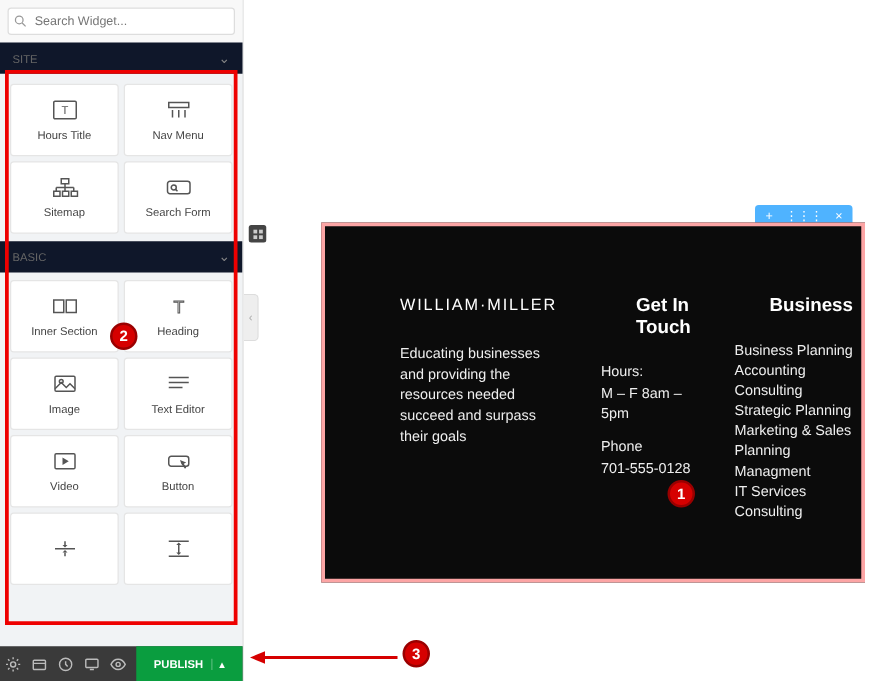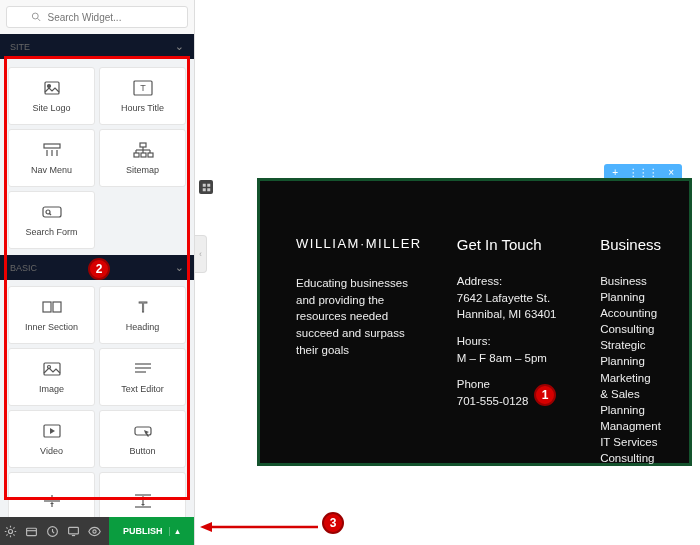--- a/index.html
+++ b/index.html
@@ -2,21 +2,21 @@
 <html><head>
 <meta charset="utf-8">
 <style>
   * { box-sizing: border-box; margin: 0; padding: 0; }
   html, body { width: 700px; height: 545px; font-family: Arial, sans-serif; background: #fff; overflow: hidden; }
   .app { display: flex; width: 100%; height: 100%; position: relative; }
   
   
   .sidebar { width: 195px; height: 100%; background: #f1f3f5; display: flex; flex-direction: column; border-right: 1px solid #ddd; position: relative; }
   .search-box { padding: 6px; background: #f8f8f8; }
-  .search-input-wrap { display: flex; align-items: center; background: #fff; border: 1px solid #ddd; border-radius: 3px; padding: 4px 24px; }
+  .search-input-wrap { display: flex; align-items: center; background: #fff; border: 1px solid #ddd; border-radius: 3px; padding: 4px 4px; }
   .search-input-wrap svg { width: 12px; height: 12px; fill: #999; margin-right: 6px; }
   .search-input { border: none; outline: none; font-size: 10px; color: #888; width: 100%; background: transparent; }
   
   .section-header { display: flex; justify-content: space-between; align-items: center; padding: 6px 10px; font-size: 9px; color: #666; background: #0f172a; cursor: pointer; }
   .chev { font-size: 11px; color: #888; }
   
   .widgets-scroll { flex: 1; overflow: hidden; position: relative; padding: 4px; }
   .widgets-grid { display: grid; grid-template-columns: 1fr 1fr; gap: 4px; padding: 4px; }
   .widget-card { background: #fff; border: 1px solid #e5e5e5; border-radius: 3px; height: 58px; display: flex; flex-direction: column; align-items: center; justify-content: center; gap: 6px; cursor: pointer; }
   .widget-card .ico { width: 22px; height: 18px; display: flex; align-items: center; justify-content: center; }
@@ -40,24 +40,24 @@
   
   .canvas { flex: 1; position: relative; background: #fff; }
   .canvas-collapse { position: absolute; left: 0; top: 235px; width: 12px; height: 38px; background: #eee; border: 1px solid #ddd; border-left: none; border-radius: 0 4px 4px 0; display: flex; align-items: center; justify-content: center; font-size: 9px; color: #aaa; cursor: pointer; }
   
   .section-tag { position: absolute; top: 180px; left: 4px; width: 14px; height: 14px; background: #444; border-radius: 2px; display: flex; align-items: center; justify-content: center; }
   .section-tag svg { width: 9px; height: 9px; fill: #ccc; }
   
   .editor-handle { position: absolute; top: 164px; right: 18px; display: flex; background: #4fb3ff; border-radius: 3px 3px 0 0; padding: 3px 8px; gap: 10px; align-items: center; }
   .editor-handle span { color: #fff; font-size: 10px; cursor: pointer; }
   
-  .footer-block { position: absolute; top: 178px; left: 62px; right: 8px; height: 288px; background: #0b0b0b; border: 3px solid #14532d; padding: 55px 28px 20px 36px; display: flex; gap: 35px; color: #fff; }
+  .footer-block { position: absolute; top: 178px; left: 62px; right: 8px; height: 288px; background: #0b0b0b; border: 3px solid #fca5a5; padding: 55px 28px 20px 60px; display: flex; gap: 35px; color: #fff; }
   .footer-col { display: flex; flex-direction: column; }
   .brand { font-size: 13px; font-weight: 500; letter-spacing: 1.5px; margin-bottom: 24px; white-space: nowrap; }
-  .col-title { font-size: 15px; font-weight: 400; margin-bottom: 20px; }
+  .col-title { font-size: 15px; font-weight: 700; margin-bottom: 20px; margin-left: 28px; }
   .col-text { font-size: 11.5px; line-height: 1.45; color: #eee; }
   .col-text.sm { margin-bottom: 10px; }
   .svc-list { font-size: 11.5px; line-height: 1.4; color: #eee; }
   .col-a { width: 130px; }
   .col-b { width: 120px; }
   .col-c { flex: 1; }
   
   .arrow-3 { position: absolute; top: 519px; left: 200px; width: 120px; height: 12px; }
   .arrow-3 svg { width: 100%; height: 100%; }
   
@@ -77,30 +77,20 @@
       </div>
     </div>
 
     <div class="section-header">
       <span>SITE</span>
       <span class="chev">⌄</span>
     </div>
 
     <div class="widgets-scroll">
       <div class="widgets-grid" id="grid-site">
-          <div class="widget-card">
-            <div class="ico">
-              <svg viewBox="0 0 22 18">
-                <rect x="4" y="3" width="14" height="12" rx="1"></rect>
-                <circle cx="8" cy="7" r="1.5" fill="#555"></circle>
-                <path d="M4 13l4-4 3 3 3-3 4 4"></path>
-              </svg>
-            </div>
-            <div class="wlabel">Site Logo</div>
-          </div>
           <div class="widget-card">
             <div class="ico">
               <svg viewBox="0 0 22 18">
                 <rect x="2" y="2" width="18" height="14" rx="1"></rect>
                 <text x="11" y="12" font-size="9" fill="#555" stroke="none" text-anchor="middle">T</text>
               </svg>
             </div>
             <div class="wlabel">Hours Title</div>
           </div>
           <div class="widget-card">
@@ -282,25 +272,20 @@
       <span>×</span>
     </div>
 
     <div class="footer-block">
       <div class="footer-col col-a">
         <div class="brand">WILLIAM·MILLER</div>
         <div class="col-text">Educating businesses and providing the resources needed succeed and surpass their goals</div>
       </div>
       <div class="footer-col col-b">
         <div class="col-title">Get In Touch</div>
-        <div class="col-text sm">
-          <div>Address:</div>
-          <div>7642 Lafayette St.</div>
-          <div>Hannibal, MI 63401</div>
-        </div>
         <div class="col-text sm">
           <div>Hours:</div>
           <div>M – F 8am – 5pm</div>
         </div>
         <div class="col-text">
           <div>Phone</div>
           <div>701-555-0128</div>
         </div>
       </div>
       <div class="footer-col col-c">

